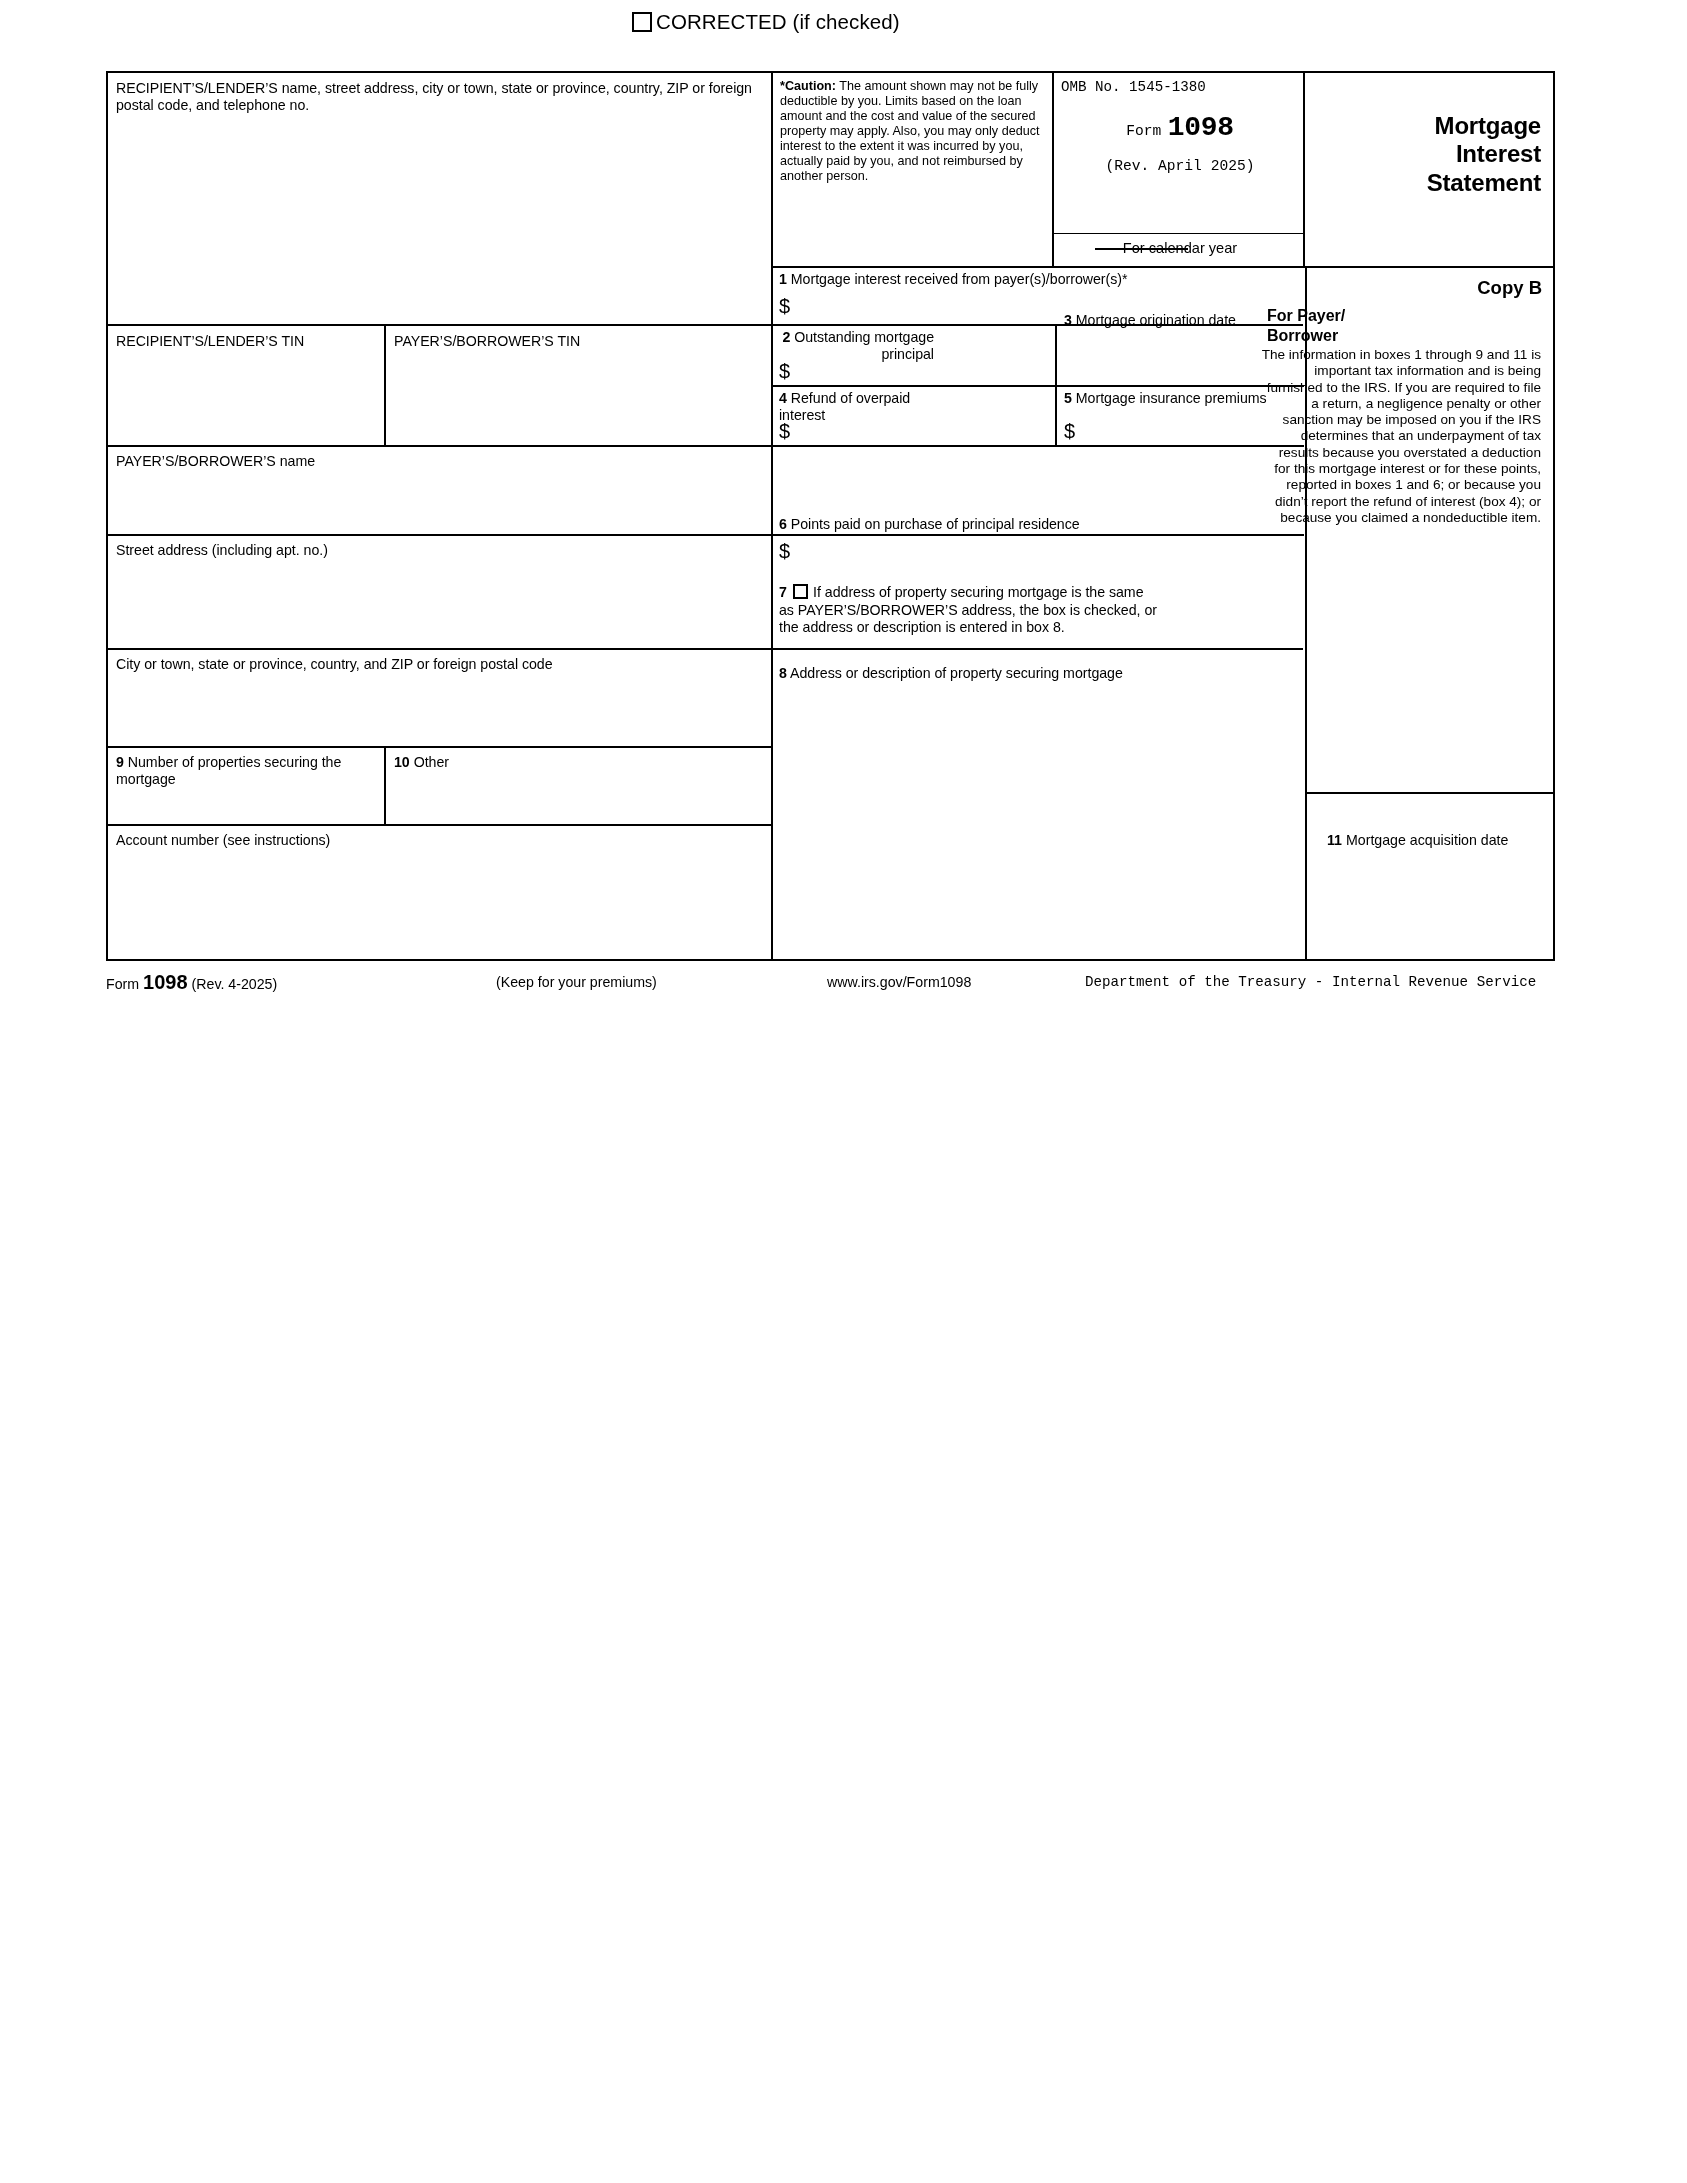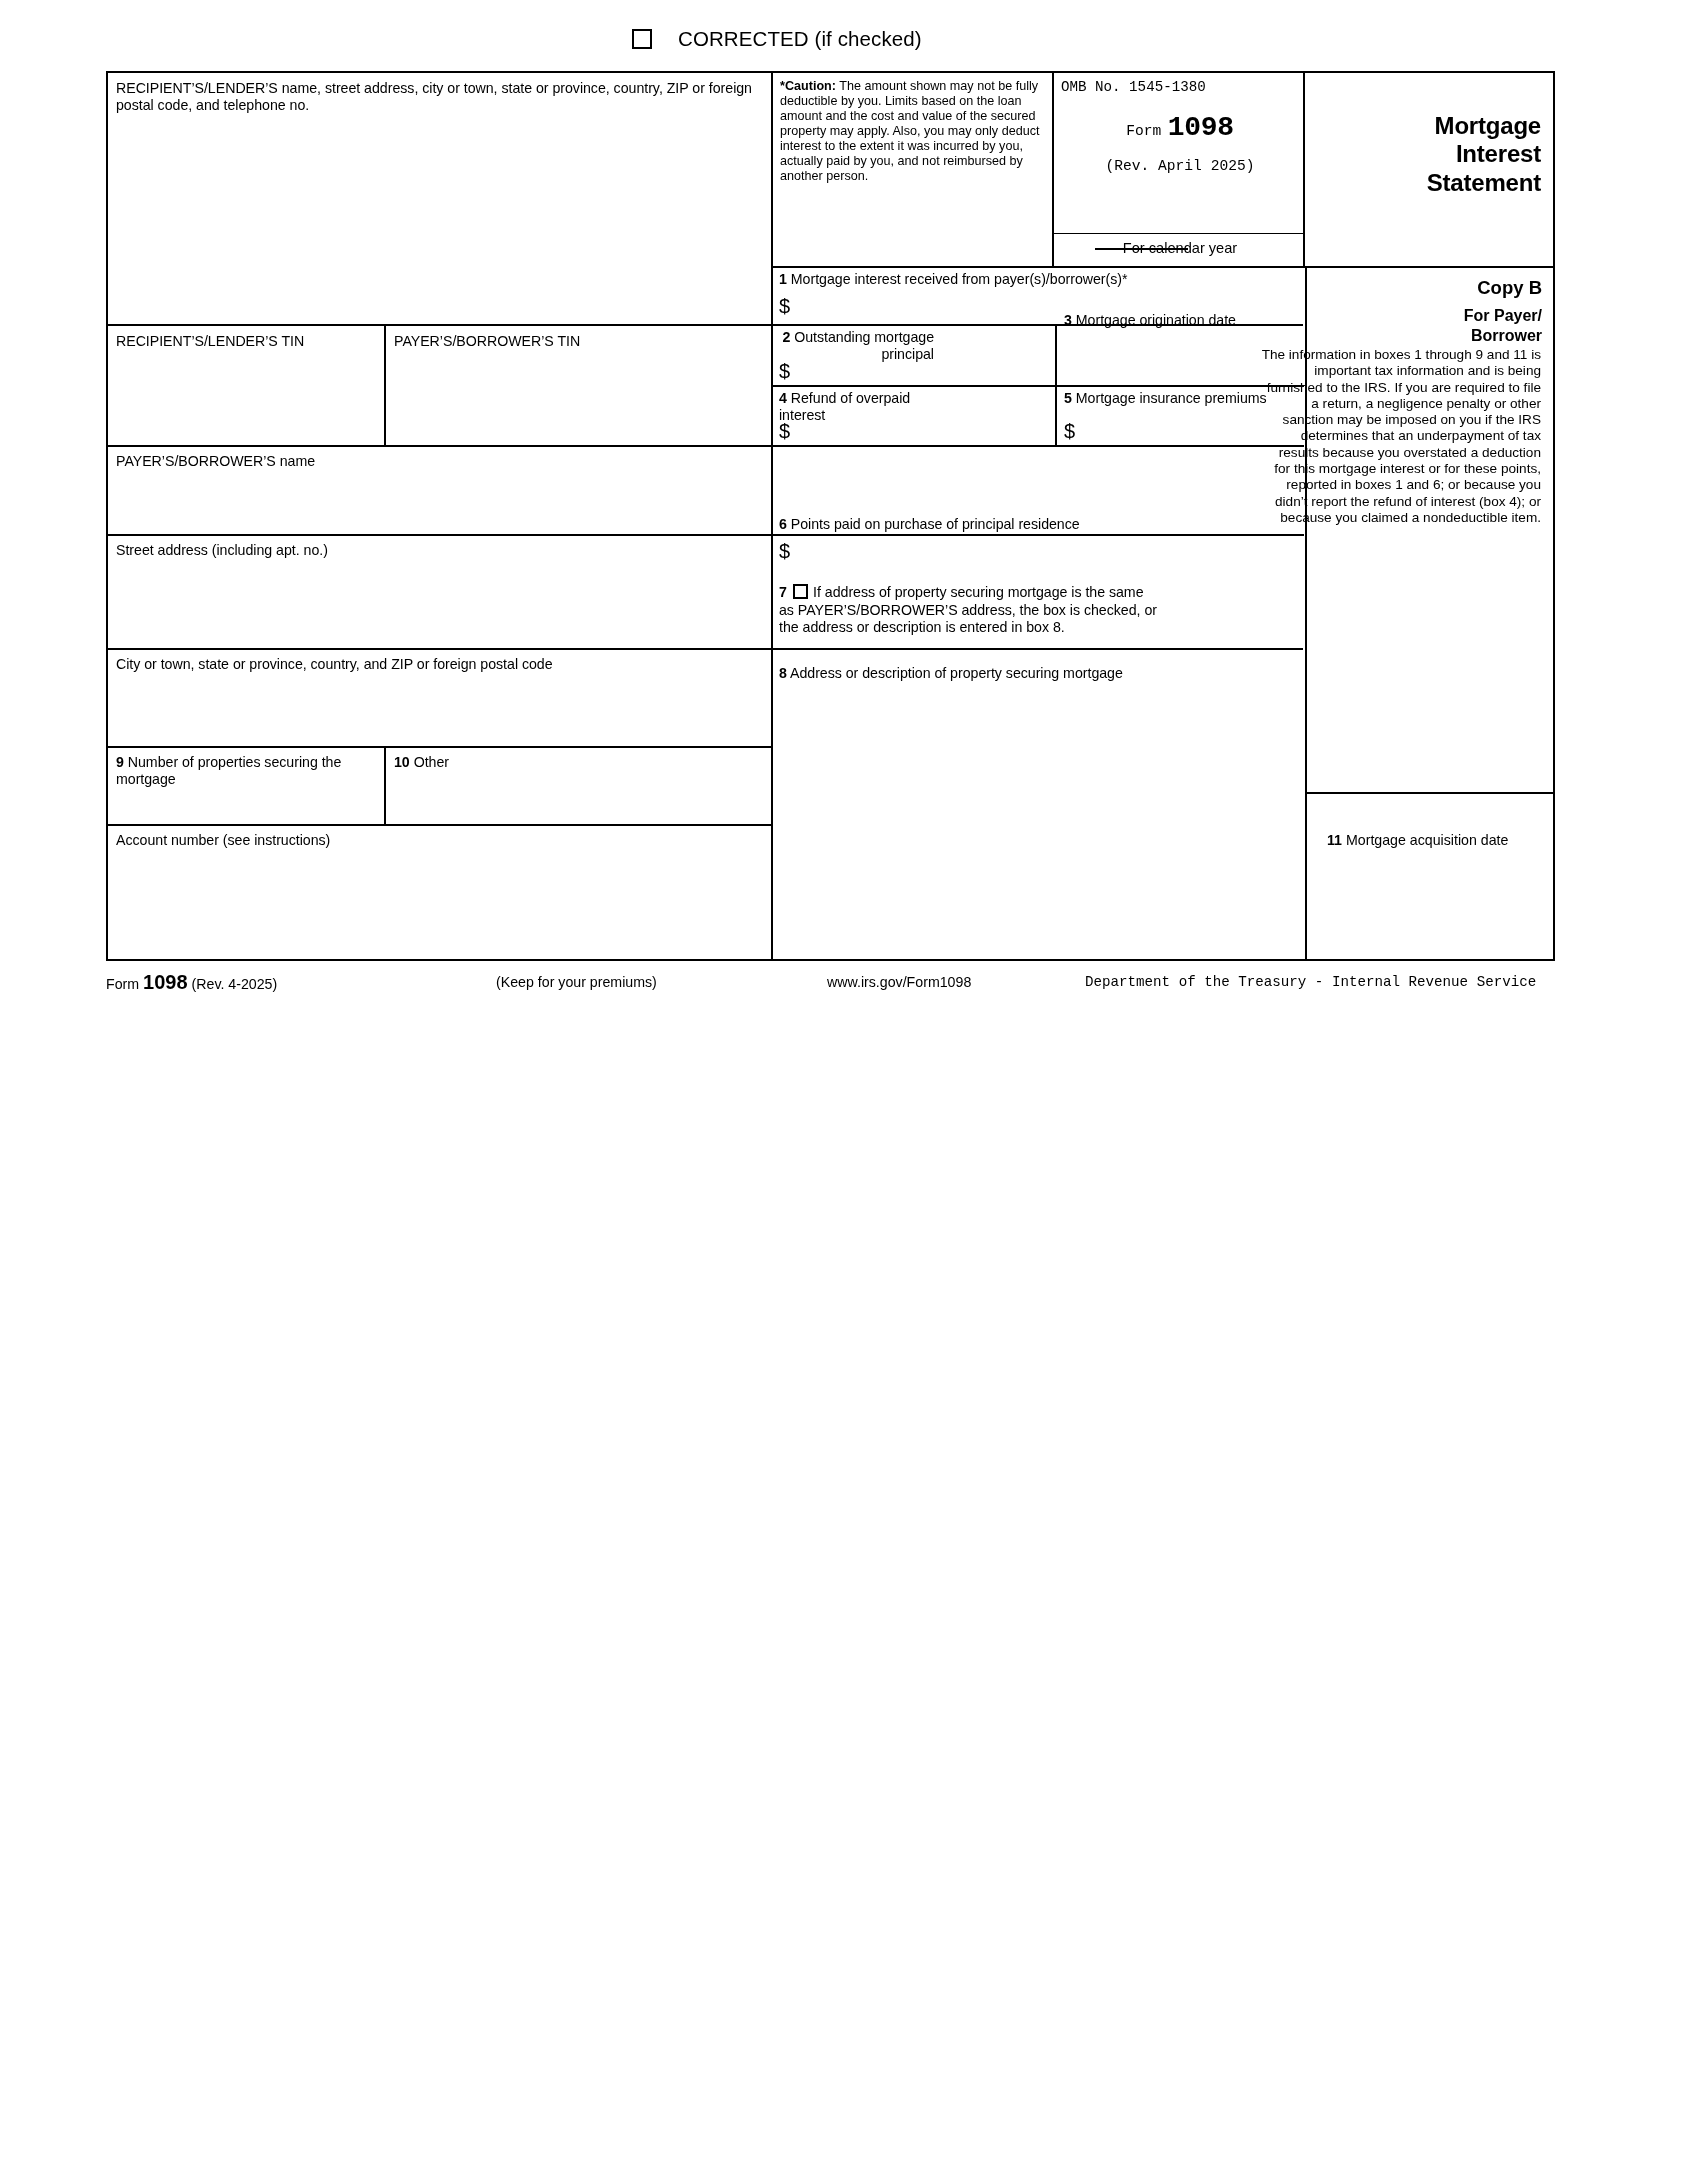--- a/index.html
+++ b/index.html
@@ -21,22 +21,22 @@
   .b   { font-weight: bold; }
 
   
   #corrected-row {
     position: absolute;
     left: 632px;
     top: 12px;
     width: 463px;
     height: 37px;
     display: flex;
-    align-items: flex-end;
-    gap: 26px;
+    align-items: flex-start;
+    gap: 4px;
   }
   #corrected-box {
     width: 20px;
     height: 20px;
     border: 2px solid #000;
     box-sizing: border-box;
     flex: 0 0 auto;
   }
   #corrected-label {
     font-size: 20.5px;
@@ -125,21 +125,20 @@
     text-align: right;
     font-size: 18.5px;
     font-weight: bold;
     line-height: 21px;
   }
   #copyb-sub {
     position: absolute;
     left: 1267px;
     top: 306px;
     width: 275px;
-    text-align: right;
     font-size: 16px;
     font-weight: bold;
     line-height: 20px;
   }
   #copyb-body {
     position: absolute;
     left: 1260px;
     top: 347px;
     width: 281px;
     text-align: right;

